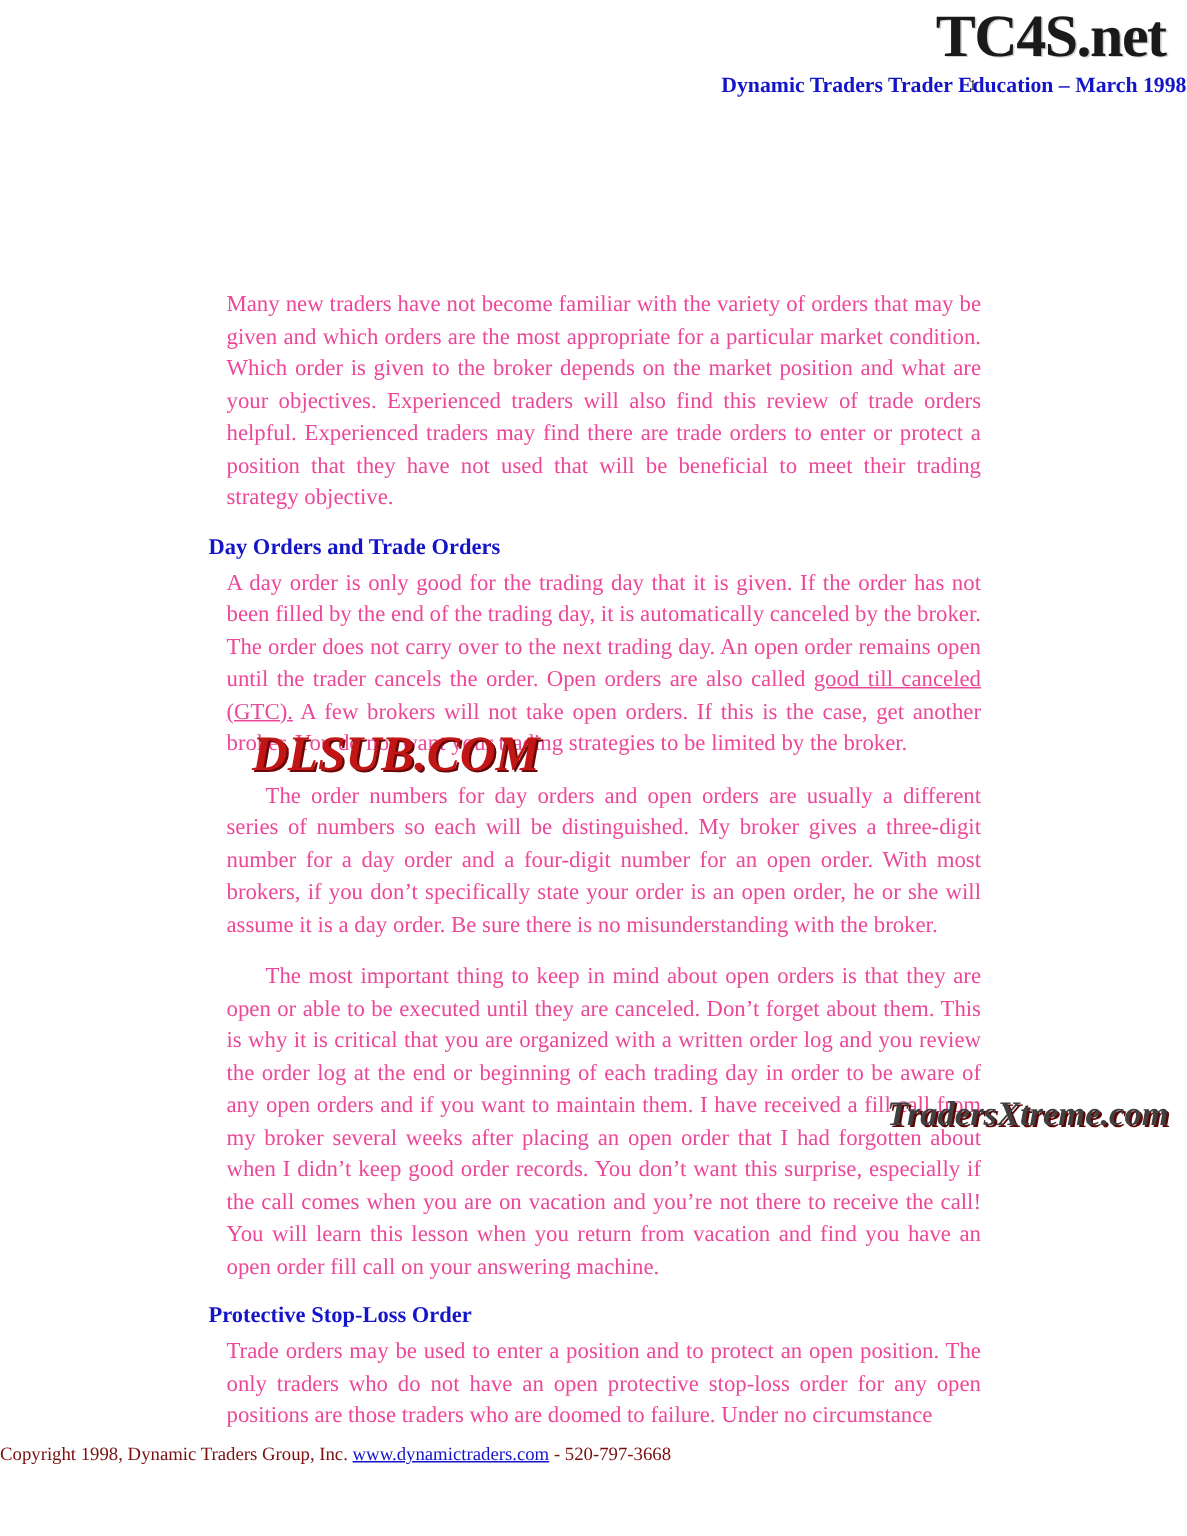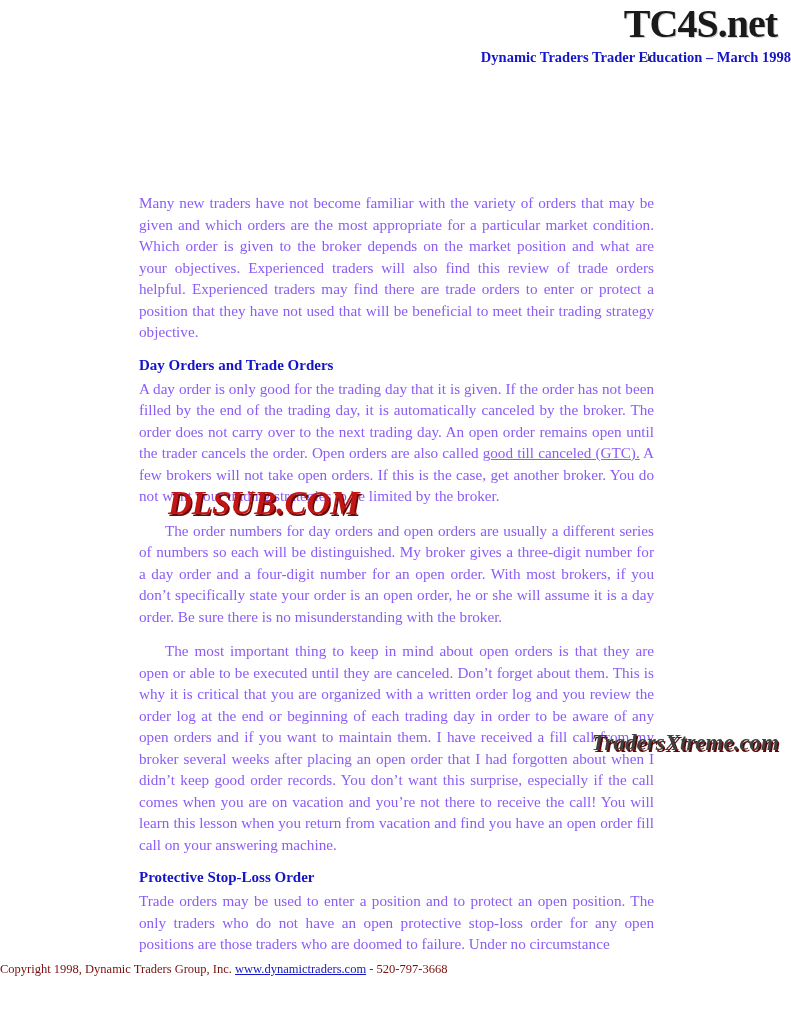--- a/index.html
+++ b/index.html
@@ -89,25 +89,25 @@
   }
 
   
   .body-col {
     position: absolute;
     top: 192px;
     left: 139px;
     width: 515px;
   }
   p.para {
-    margin: 0 0 0 0;
+    margin: 0 0 0 12px;
     font-size: 15.2px;
     line-height: 21.5px;
     text-align: justify;
-    color: #8b5cf6;
+    color: #ec4899;
   }
   p.para + p.para {
     margin-top: 13px;
   }
   p.indent {
     text-indent: 26px;
   }
   h2.section-head {
     font-family: "Liberation Serif", serif;
     font-weight: bold;

